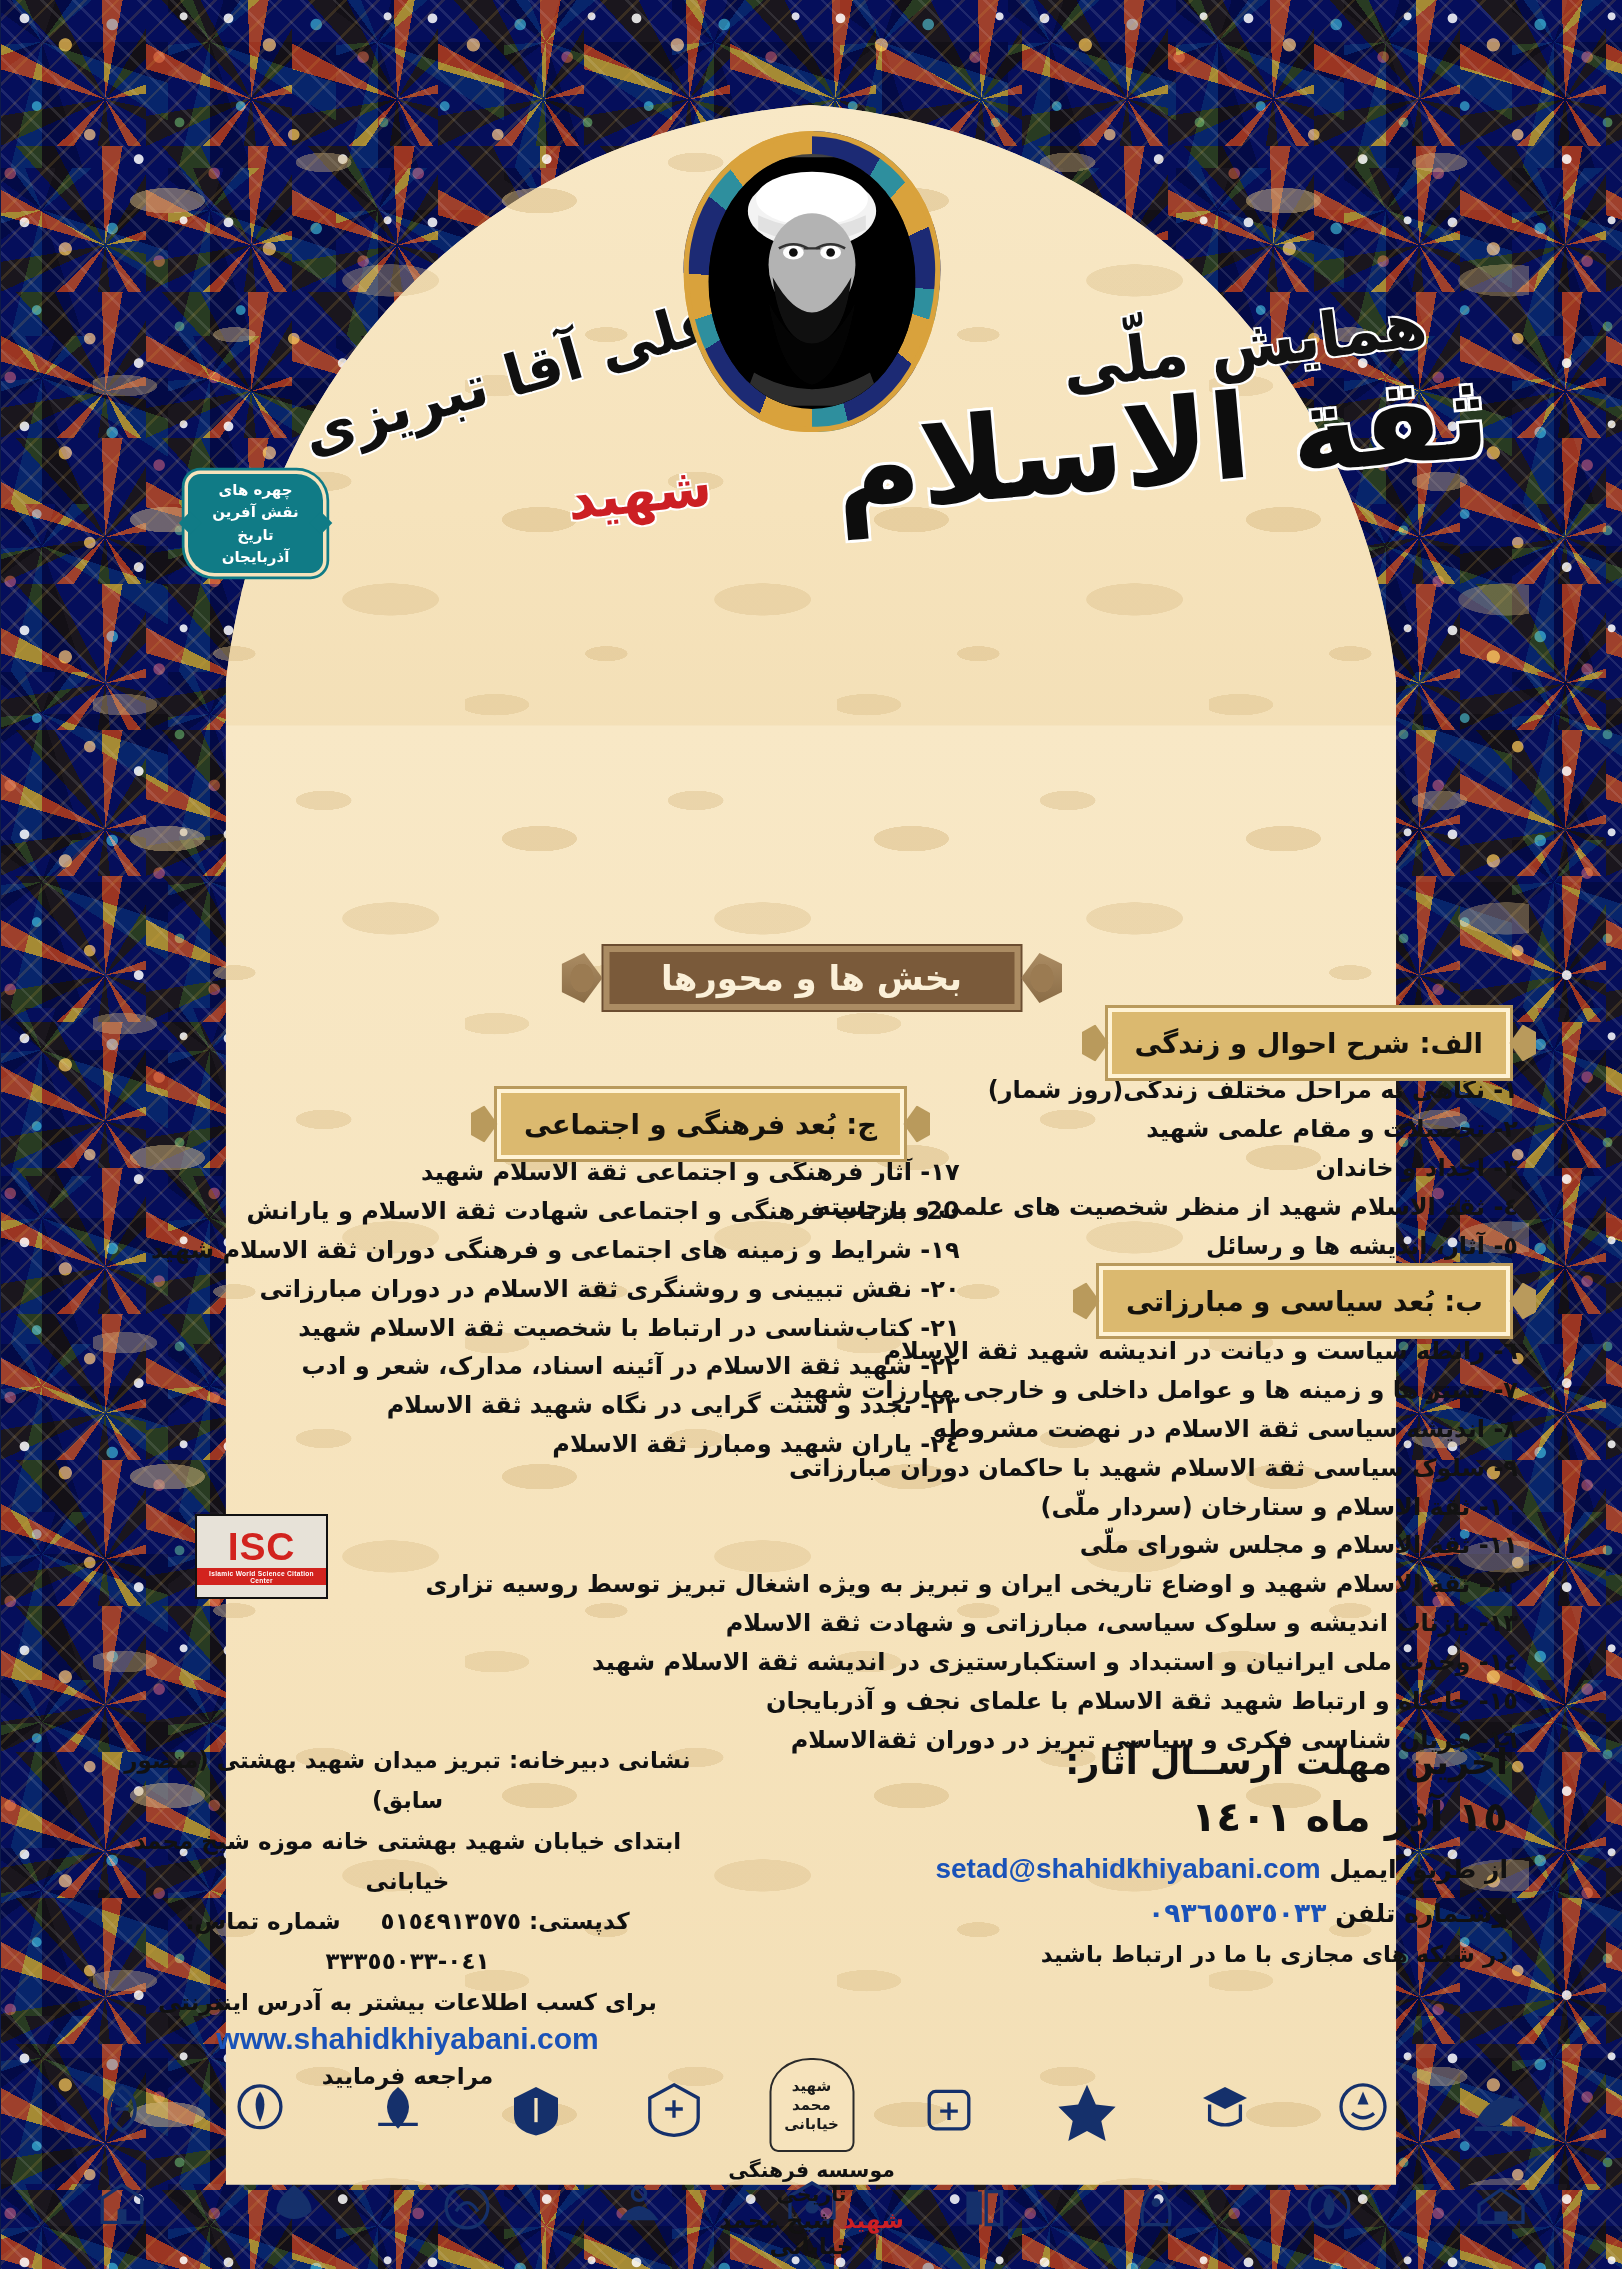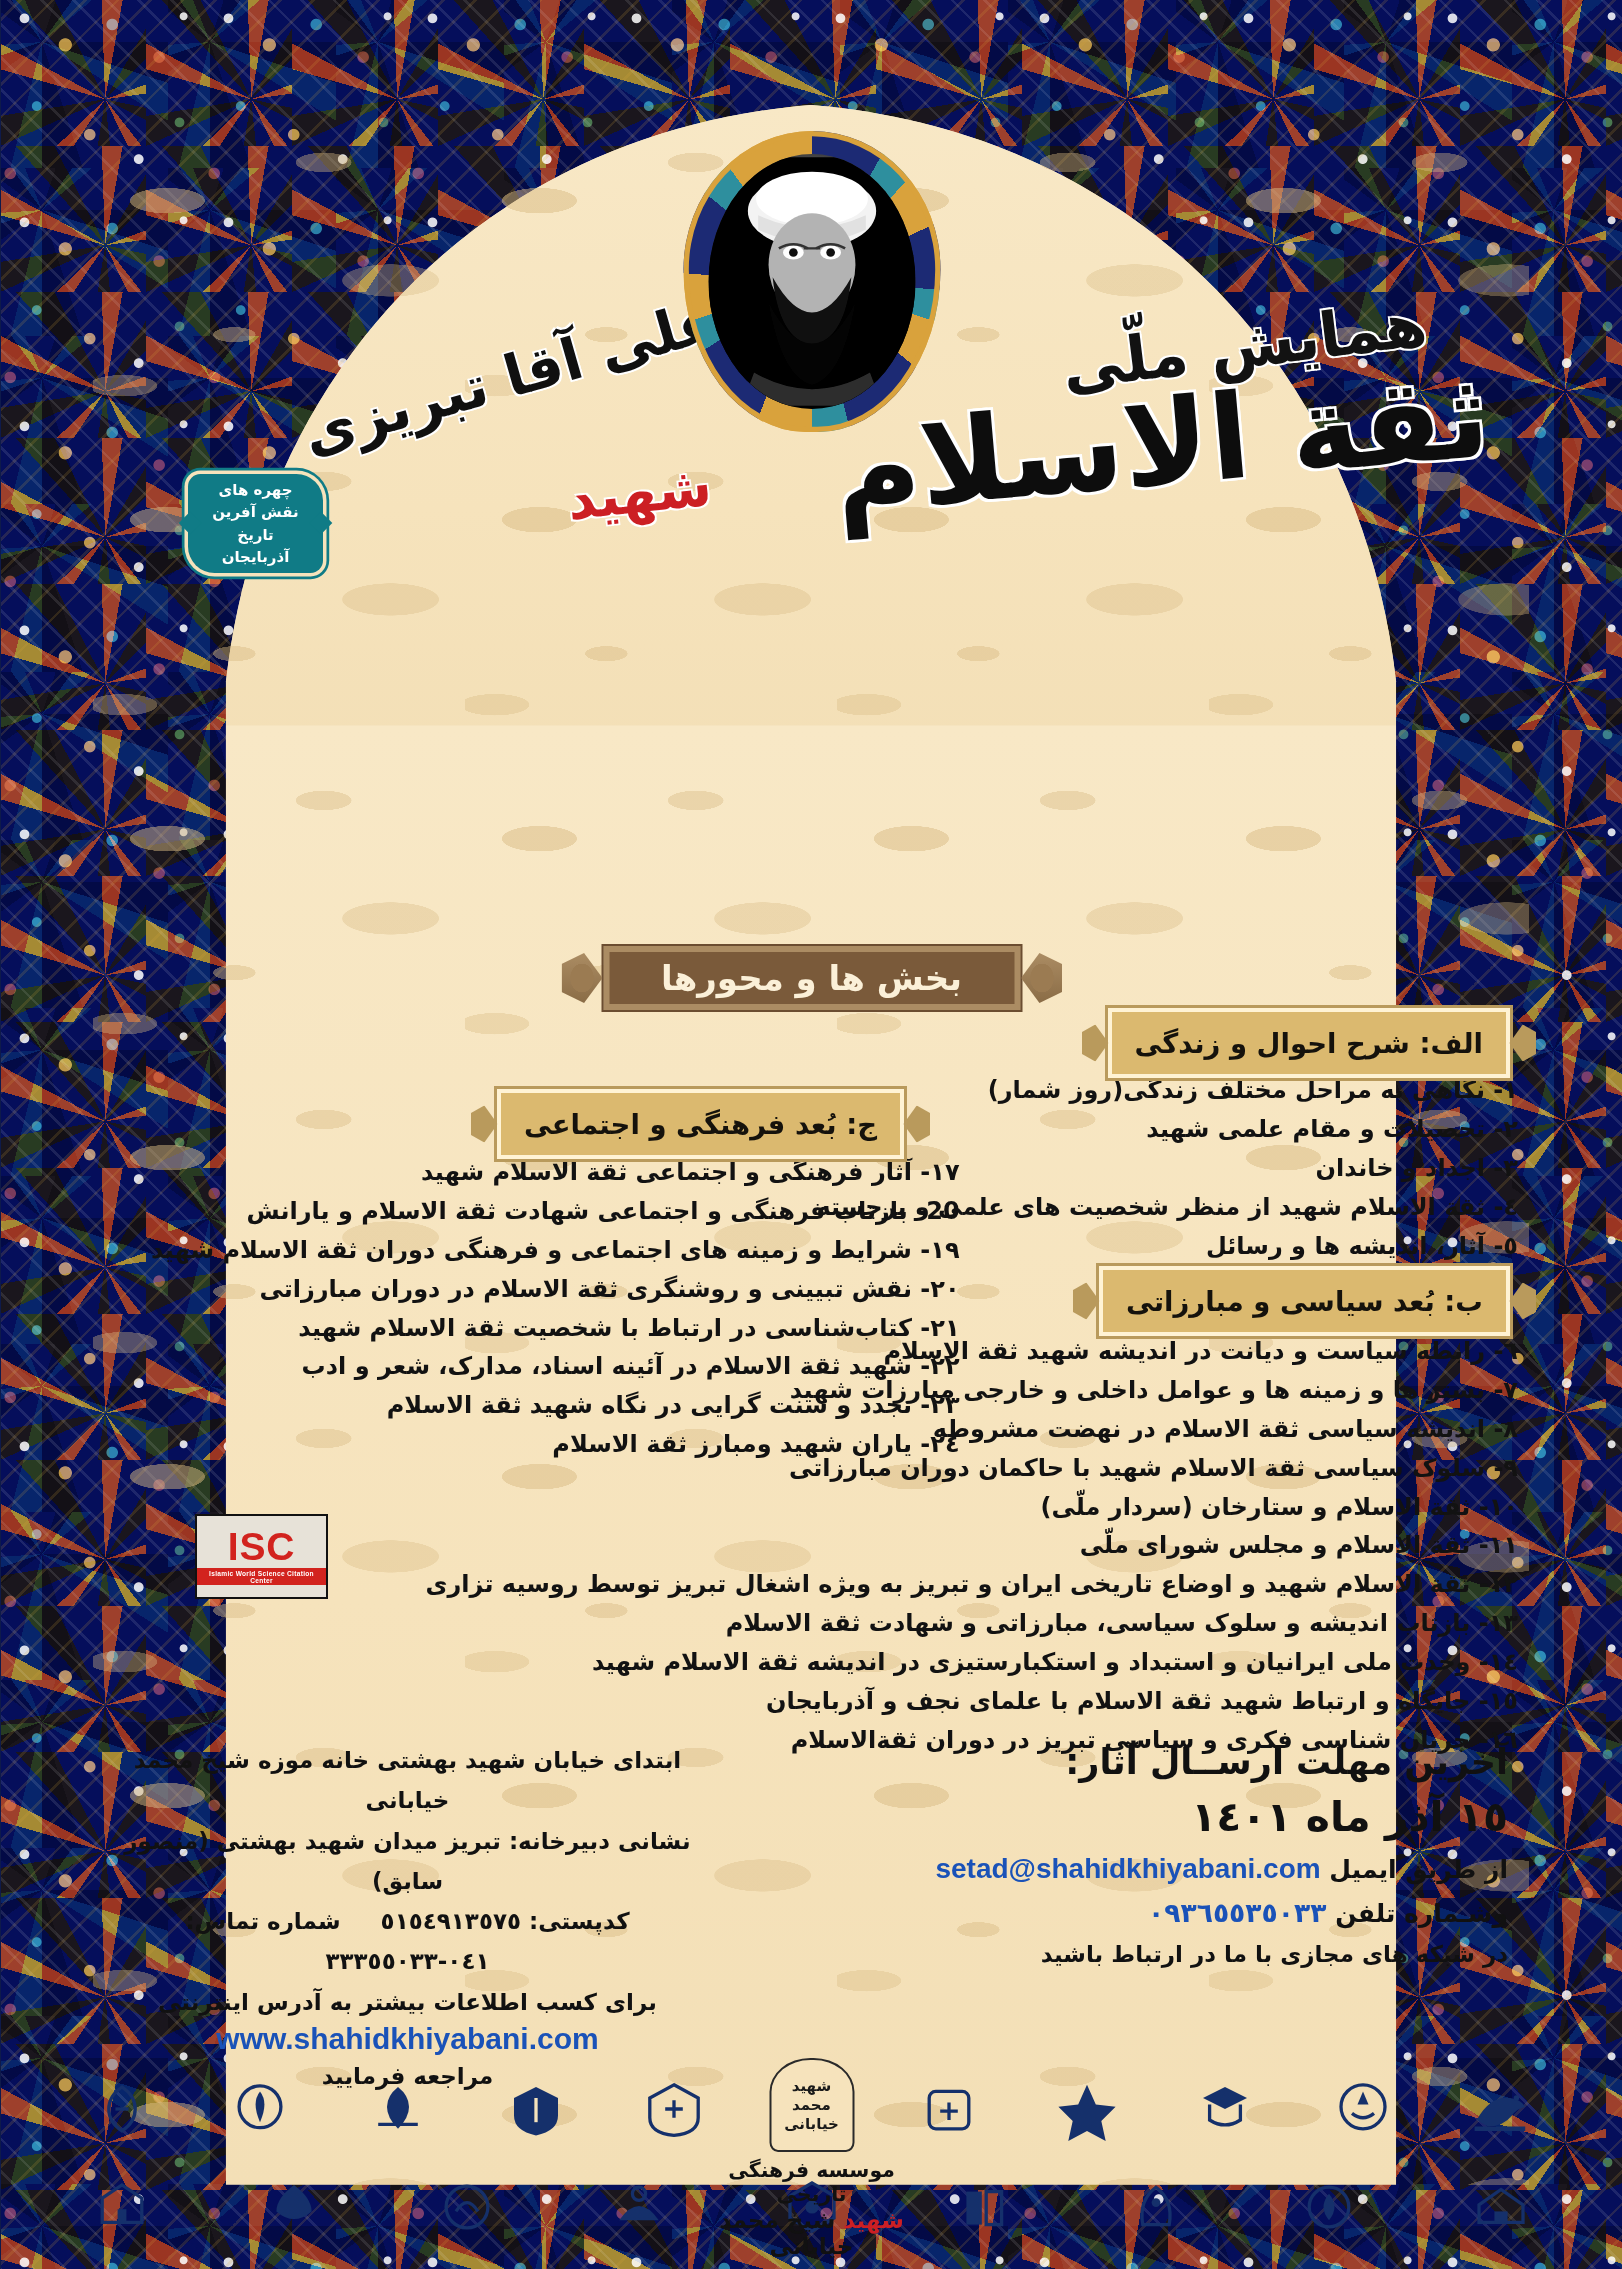--- a/index.html
+++ b/index.html
@@ -366,22 +366,22 @@
       <span class="f-mail">setad@shahidkhiyabani.com</span>
     </div>
     <div class="f-line">
       <span>وشـماره تلفن</span>
       <span class="f-phone">۰۹۳٦٥٥۳٥۰۳۳</span>
     </div>
     <div class="f-line" style="font-size:23px;">در شبکه های مجازی با ما در ارتباط باشید</div>
   </div>
 
   <div class="footer-block" style="left:115px; top:1740px; width:585px; text-align:center;">
+    <div class="f-small">نشانی دبیرخانه: تبریز میدان شهید بهشتی (منصور سابق)</div>
     <div class="f-small">ابتدای خیابان شهید بهشتی خانه موزه شیخ محمد خیابانی</div>
-    <div class="f-small">نشانی دبیرخانه: تبریز میدان شهید بهشتی (منصور سابق)</div>
     <div class="f-small">
       <span>کدپستی: ٥۱٥٤۹۱۳٥۷٥</span>
       &nbsp;&nbsp;&nbsp;
       <span>شماره تماس: ۰٤۱-۳۳۳٥٥۰۳۳</span>
     </div>
     <div class="f-small">برای کسب اطلاعات بیشتر به آدرس اینترنتی</div>
     <div class="f-web">www.shahidkhiyabani.com</div>
     <div class="f-small">مراجعه فرمایید</div>
   </div>
 

